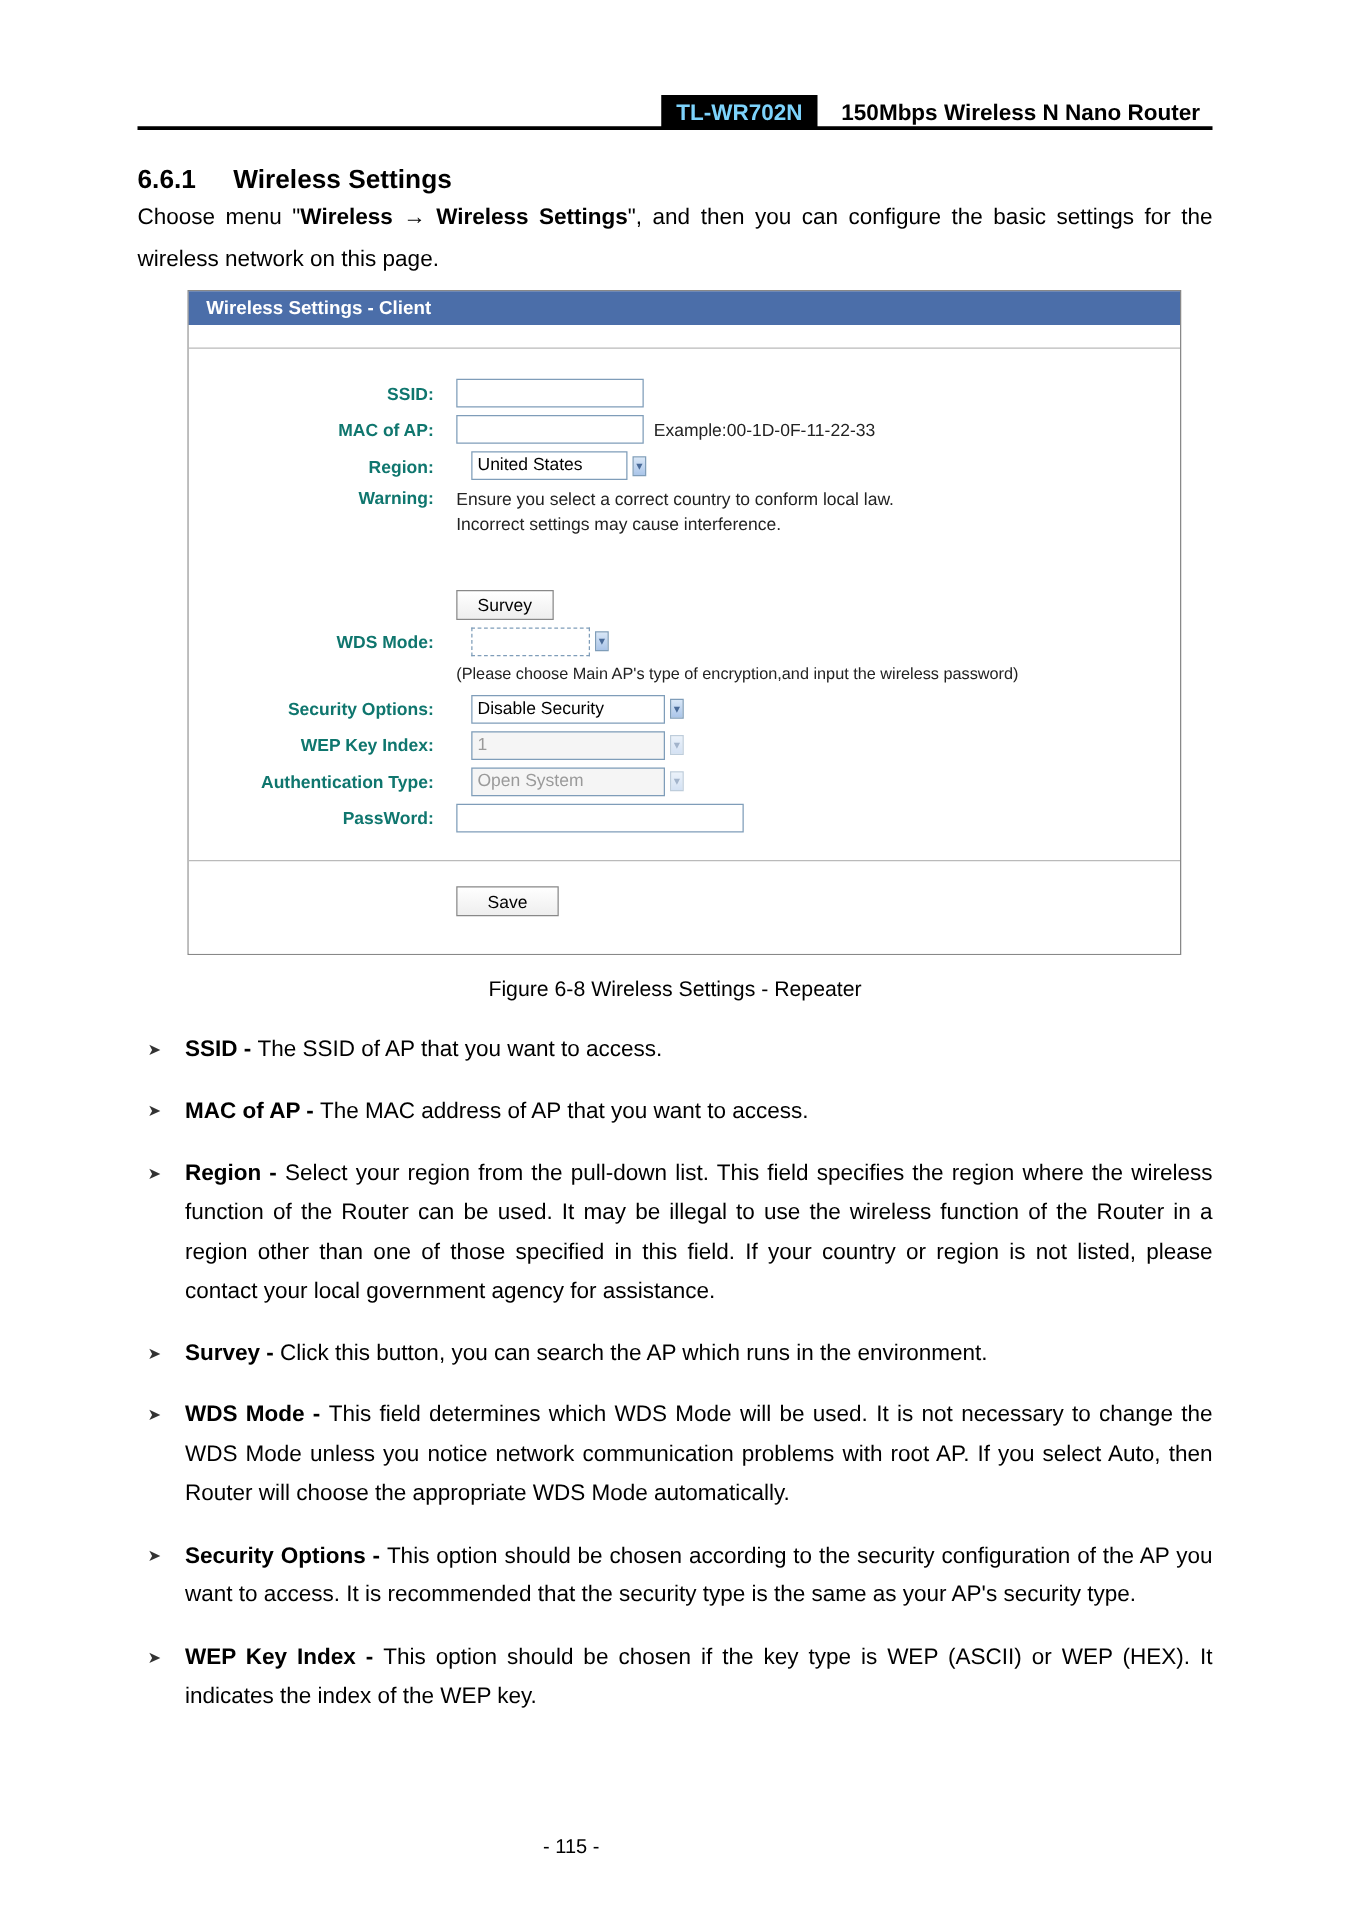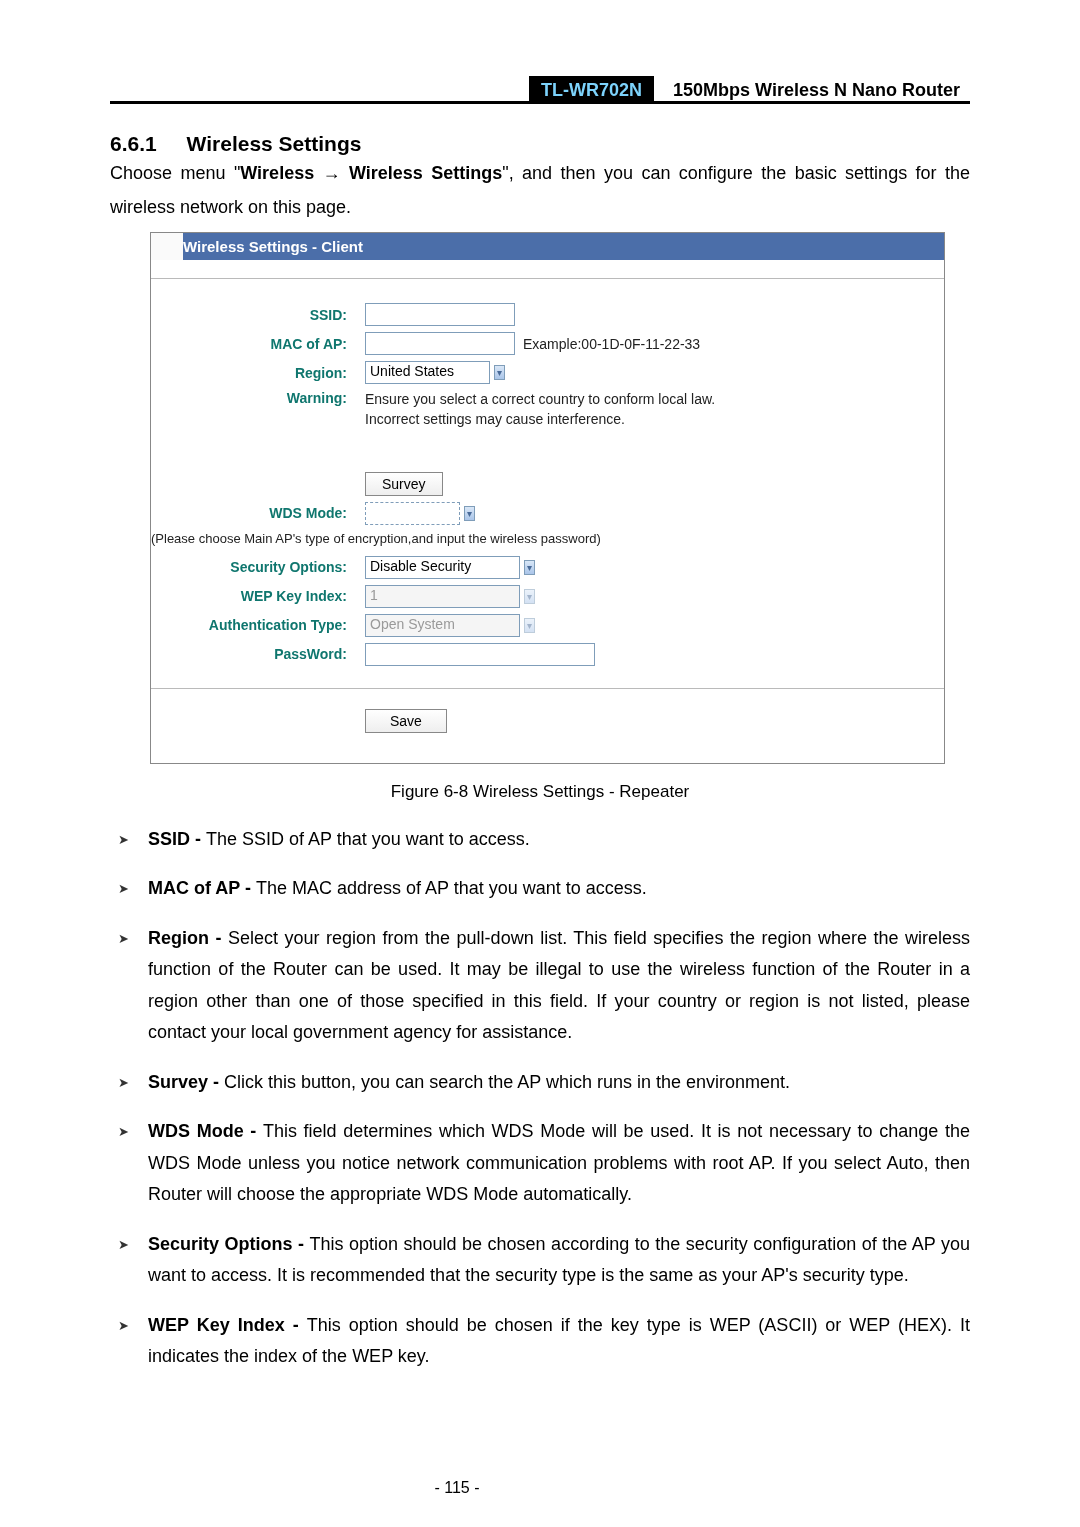--- a/index.html
+++ b/index.html
@@ -47,22 +47,21 @@
       margin-left: 40px;
       border: 1px solid #888;
       width: 795px;
       background: #fafafa;
     }
     .ss-title {
       background: #4b6ea9;
       color: #fff;
       font-weight: bold;
       font-size: 15px;
-      padding: 5px 0;
-      margin-left: 32px;
+      padding: 5px 14px;
     }
     .ss-body {
       background: #fff;
       padding: 10px 0;
     }
     .ss-sep {
       margin: 8px 0 24px 0;
       border-top: 1px solid #bababa;
     }
     .form-row {
@@ -85,20 +84,21 @@
       font-size: 14px;
       background: #fff;
     }
     .form-select {
       border: 1px solid #7f9db9;
       height: 23px;
       padding: 1px 4px;
       font-size: 14px;
       background: #fff;
       position: relative;
+      margin-left: 12px;
     }
     .select-arrow {
       display: inline-block;
       padding: 1px 2px;
       background: linear-gradient(#d9e7f7, #aac5e9);
       border: 1px solid #7f9db9;
       color: #4a6b99;
       font-size: 10px;
       margin-left: 4px;
       vertical-align: middle;
@@ -117,20 +117,21 @@
     .btn {
       border: 1px solid #888;
       background: linear-gradient(#fff, #eee);
       padding: 3px 16px;
       font-size: 14px;
       cursor: pointer;
     }
     .hint {
       font-size: 13px;
       color: #222;
+      margin-left: 214px;
       margin-top: 2px;
       margin-bottom: 10px;
     }
     .disabled-select { color: #9a9a9a; background: #f5f5f5; }
     .ss-divider {
       border-top: 1px solid #bababa;
       margin: 22px 0 20px 0;
     }
     .save-row { margin-left: 214px; margin-bottom: 20px; }
     .fig-caption {
@@ -295,13 +296,13 @@
   <li>
     <span class="arrow-bullet">➤</span>
     <span class="bullet-body"><b>Security Options - </b><span>This option should be chosen according to the security configuration of the AP you want to access. It is recommended that the security type is the same as your AP's security type.</span></span>
   </li>
   <li>
     <span class="arrow-bullet">➤</span>
     <span class="bullet-body"><b>WEP Key Index - </b><span>This option should be chosen if the key type is WEP (ASCII) or WEP (HEX). It indicates the index of the WEP key.</span></span>
   </li>
 </ul>
 
-<div class="page-num" style="position:fixed;bottom:30px;width:914px;left:0">- 115 -</div>
+<div class="page-num" style="position:fixed;bottom:40px;width:914px;left:0">- 115 -</div>
 
 </body></html>

